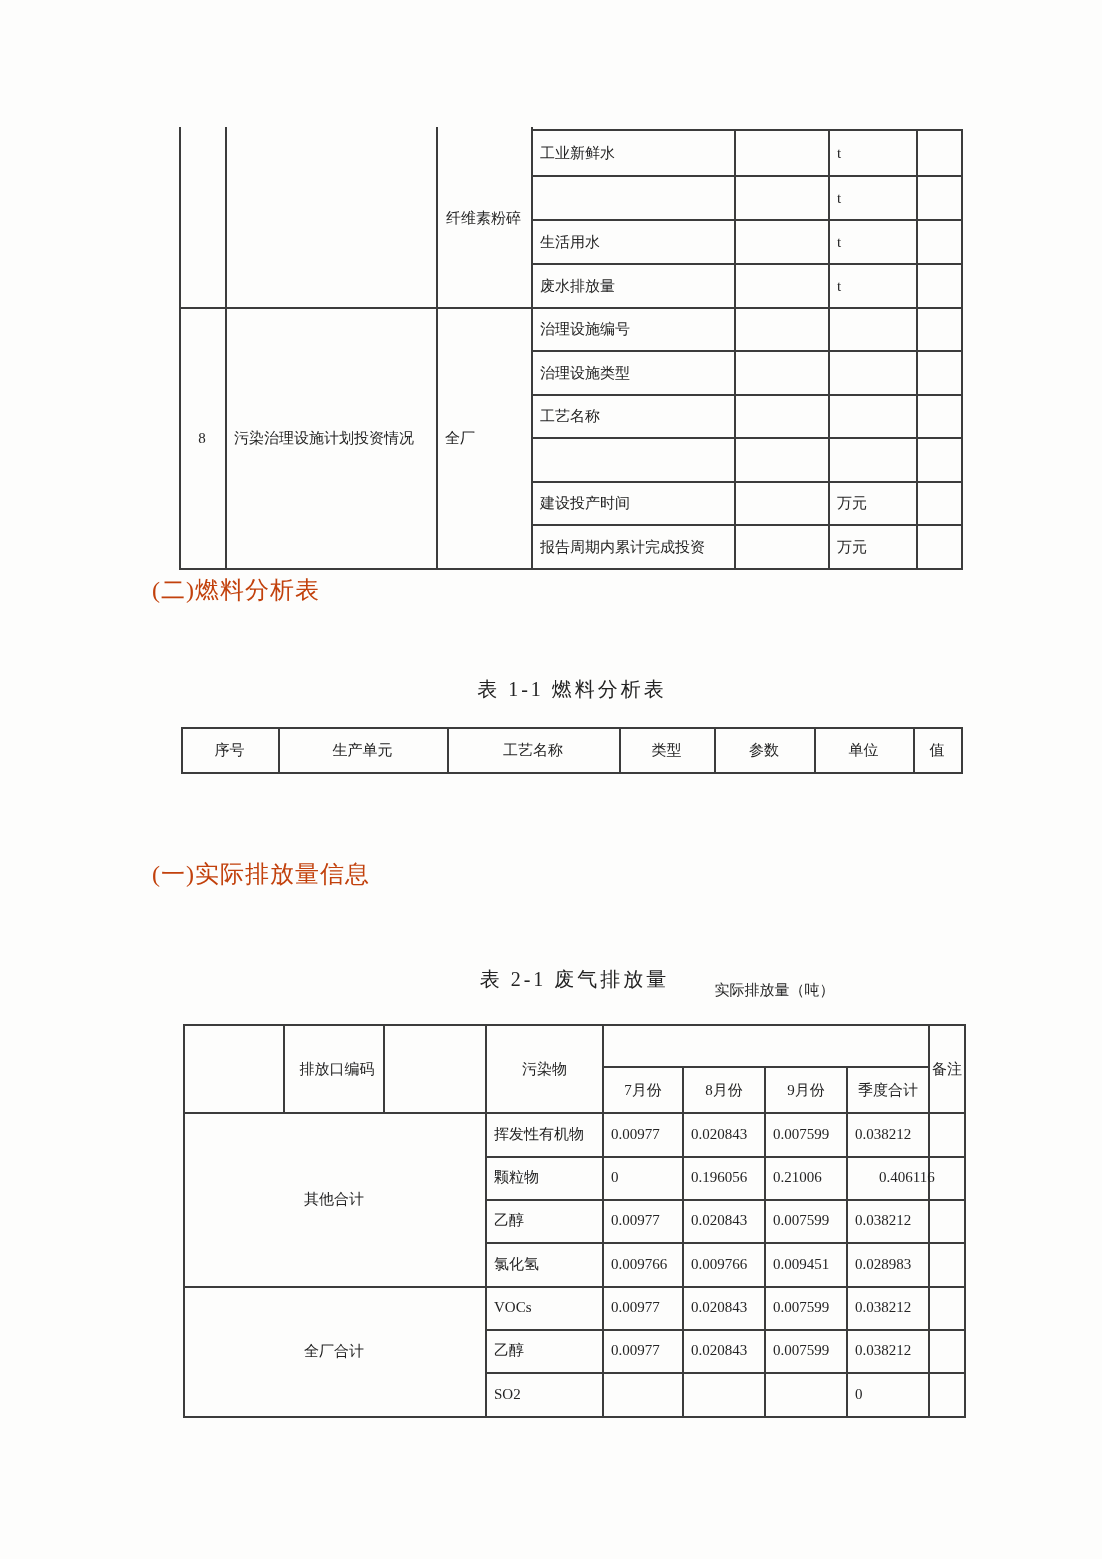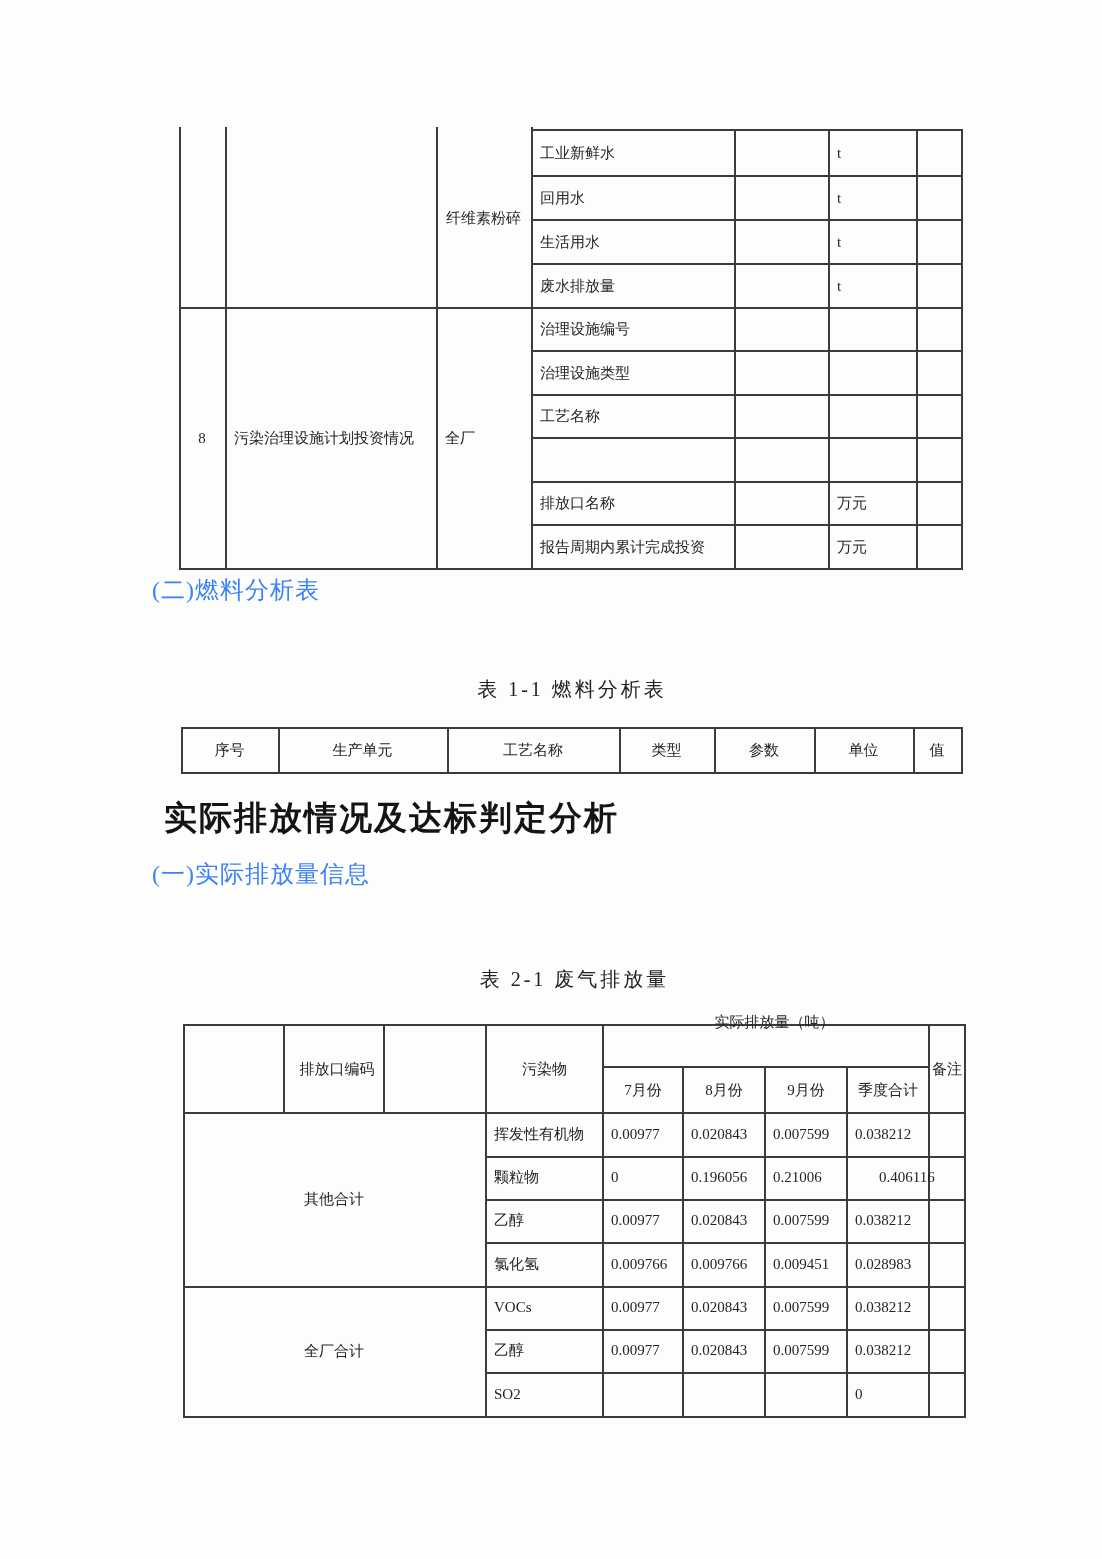--- a/index.html
+++ b/index.html
@@ -30,21 +30,21 @@
     position:absolute;
     text-align:center;
     font-size:20px;
     letter-spacing:3px;
     color:#232323;
   }
   .heading2{
     position:absolute;
     font-size:24px;
     letter-spacing:1px;
-    color:#3b82f6;
+    color:#c2410c;
   }
   .title{
     position:absolute;
     font-size:33px;
     font-weight:bold;
     letter-spacing:2px;
     color:#141414;
   }
 </style>
 </head>
@@ -72,21 +72,20 @@
   <div class="hl" style="top:481px;left:531px;width:432px"></div>
   <div class="hl" style="top:524px;left:531px;width:432px"></div>
   <div class="hl" style="top:568px;left:179px;width:784px"></div>
 
   <div class="cell ctr" style="left:438px;top:129px;width:91px;height:178px">纤维素粉碎</div>
 
   <div class="cell lft" style="left:533px;top:131px;width:195px;height:44px">工业新鲜水</div>
   <div class="cell lft" style="left:736px;top:131px;width:88px;height:44px"></div>
   <div class="cell lft" style="left:830px;top:131px;width:82px;height:44px">t</div>
 
-  <div class="cell lft" style="left:533px;top:177px;width:195px;height:42px">回用水</div>
   <div class="cell lft" style="left:736px;top:177px;width:88px;height:42px"></div>
   <div class="cell lft" style="left:830px;top:177px;width:82px;height:42px">t</div>
 
   <div class="cell lft" style="left:533px;top:221px;width:195px;height:42px">生活用水</div>
   <div class="cell lft" style="left:736px;top:221px;width:88px;height:42px"></div>
   <div class="cell lft" style="left:830px;top:221px;width:82px;height:42px">t</div>
 
   <div class="cell lft" style="left:533px;top:265px;width:195px;height:42px">废水排放量</div>
   <div class="cell lft" style="left:736px;top:265px;width:88px;height:42px"></div>
   <div class="cell lft" style="left:830px;top:265px;width:82px;height:42px">t</div>
@@ -99,21 +98,21 @@
   <div class="cell lft" style="left:830px;top:309px;width:82px;height:41px"></div>
 
   <div class="cell lft" style="left:533px;top:352px;width:199px;height:42px">治理设施类型</div>
   <div class="cell lft" style="left:830px;top:352px;width:82px;height:42px"></div>
 
   <div class="cell lft" style="left:533px;top:396px;width:199px;height:41px">工艺名称</div>
   <div class="cell lft" style="left:830px;top:396px;width:82px;height:41px"></div>
 
   <div class="cell lft" style="left:830px;top:439px;width:82px;height:42px"></div>
 
-  <div class="cell lft" style="left:533px;top:483px;width:199px;height:41px">排放口名称</div>
+  <div class="cell lft" style="left:533px;top:483px;width:199px;height:41px">建设投产时间</div>
   <div class="cell lft" style="left:830px;top:483px;width:82px;height:41px">万元</div>
 
   <div class="cell lft" style="left:533px;top:526px;width:199px;height:42px">报告周期内累计完成投资</div>
   <div class="cell lft" style="left:830px;top:526px;width:82px;height:42px">万元</div>
 
   <div class="heading2" style="left:152px;top:574px">(二)燃料分析表</div>
   <div class="caption" style="left:181px;top:676px;width:782px">表 1-1  燃料分析表</div>
 
   <div class="vl" style="left:181px;top:727px;height:47px"></div>
   <div class="vl" style="left:278px;top:727px;height:47px"></div>
@@ -127,21 +126,20 @@
   <div class="hl" style="top:772px;left:181px;width:782px"></div>
 
   <div class="cell ctr" style="left:183px;top:729px;width:93px;height:43px">序号</div>
   <div class="cell ctr" style="left:280px;top:729px;width:165px;height:43px">生产单元</div>
   <div class="cell ctr" style="left:449px;top:729px;width:168px;height:43px">工艺名称</div>
   <div class="cell ctr" style="left:621px;top:729px;width:91px;height:43px">类型</div>
   <div class="cell ctr" style="left:716px;top:729px;width:96px;height:43px">参数</div>
   <div class="cell ctr" style="left:816px;top:729px;width:95px;height:43px">单位</div>
   <div class="cell ctr" style="left:915px;top:729px;width:44px;height:43px">值</div>
 
-  <div class="title" style="left:164px;top:796px">实际排放情况及达标判定分析</div>
   <div class="heading2" style="left:152px;top:858px">(一)实际排放量信息</div>
   <div class="caption" style="left:183px;top:966px;width:783px">表 2-1  废气排放量</div>
 
   <div class="vl" style="left:183px;top:1024px;height:394px"></div>
   <div class="vl" style="left:283px;top:1024px;height:90px"></div>
   <div class="vl" style="left:383px;top:1024px;height:90px"></div>
   <div class="vl" style="left:485px;top:1024px;height:394px"></div>
   <div class="vl" style="left:602px;top:1024px;height:394px"></div>
   <div class="vl" style="left:682px;top:1066px;height:352px"></div>
   <div class="vl" style="left:764px;top:1066px;height:352px"></div>
@@ -155,21 +153,21 @@
   <div class="hl" style="top:1156px;left:485px;width:481px"></div>
   <div class="hl" style="top:1199px;left:485px;width:481px"></div>
   <div class="hl" style="top:1242px;left:485px;width:481px"></div>
   <div class="hl" style="top:1286px;left:183px;width:783px"></div>
   <div class="hl" style="top:1329px;left:485px;width:481px"></div>
   <div class="hl" style="top:1372px;left:485px;width:481px"></div>
   <div class="hl" style="top:1416px;left:183px;width:783px"></div>
 
   <div class="cell ctr" style="left:285px;top:1026px;width:104px;height:86px">排放口编码</div>
   <div class="cell ctr" style="left:487px;top:1026px;width:115px;height:86px">污染物</div>
-  <div class="cell ctr" style="left:604px;top:1002px;width:341px;height:40px">实际排放量（吨）</div>
+  <div class="cell ctr" style="left:604px;top:970px;width:341px;height:40px">实际排放量（吨）</div>
   <div class="cell ctr" style="left:604px;top:1068px;width:78px;height:44px">7月份</div>
   <div class="cell ctr" style="left:684px;top:1068px;width:80px;height:44px">8月份</div>
   <div class="cell ctr" style="left:766px;top:1068px;width:80px;height:44px">9月份</div>
   <div class="cell ctr" style="left:848px;top:1068px;width:80px;height:44px">季度合计</div>
   <div class="cell ctr" style="left:930px;top:1026px;width:34px;height:86px">备注</div>
 
   <div class="cell ctr" style="left:185px;top:1114px;width:298px;height:170px">其他合计</div>
   <div class="cell ctr" style="left:185px;top:1288px;width:298px;height:126px">全厂合计</div>
 
   <div class="cell lft" style="left:487px;top:1114px;width:113px;height:40px">挥发性有机物</div>

